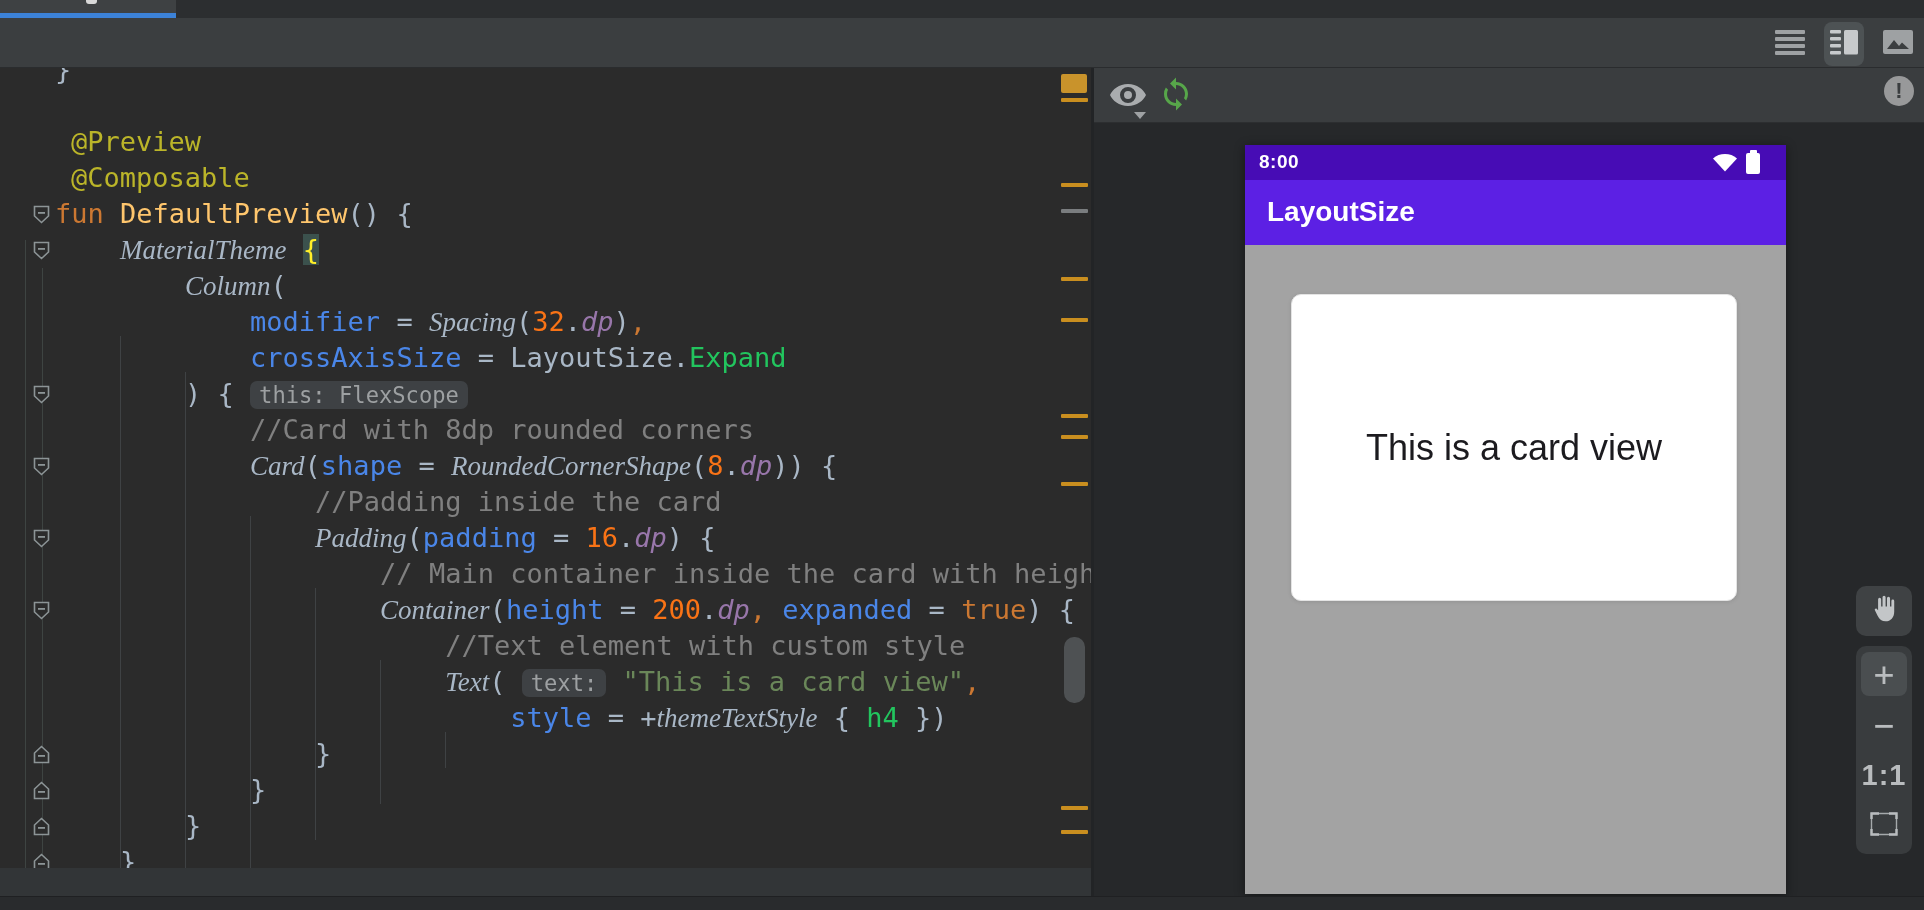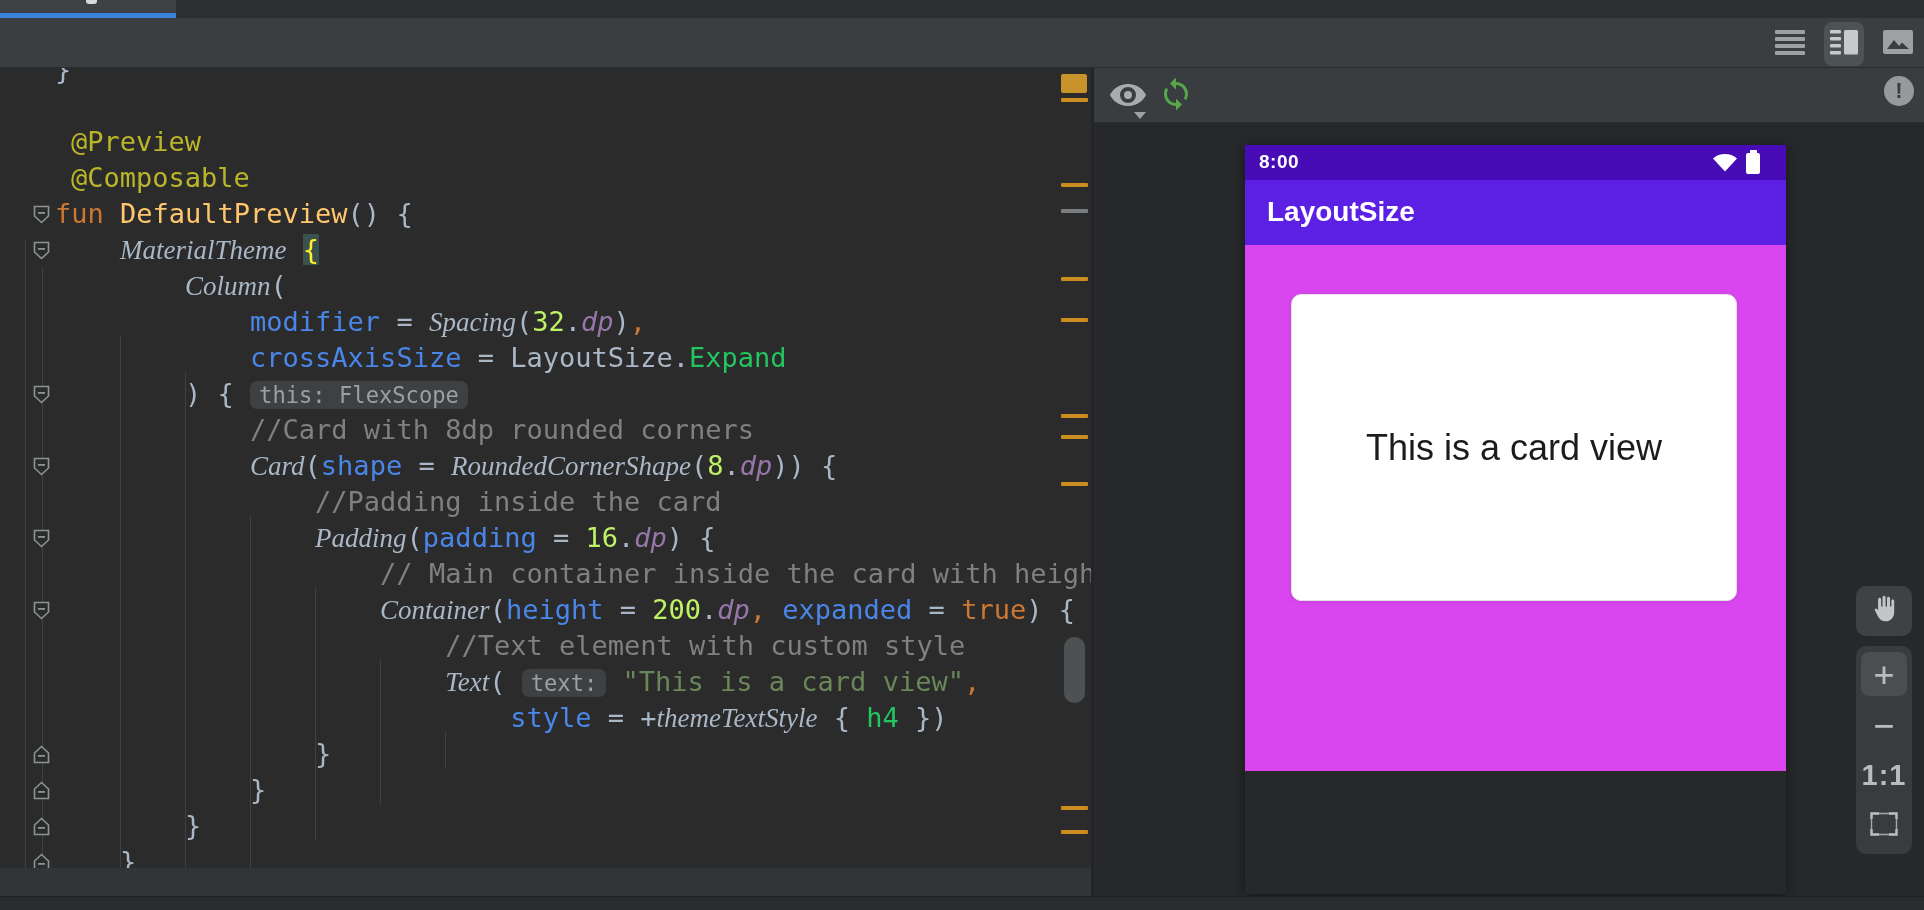--- a/index.html
+++ b/index.html
@@ -23,21 +23,21 @@
   .gutter-line { position:absolute; width:1px; background:#4F5A55; opacity:.55; }
   .indent-guide { position:absolute; width:1px; background:#3F4244; }
   .code-area { position:absolute; left:55px; top:-16px; font-family:"DejaVu Sans Mono", monospace; font-size:27px; }
   .code-line { height:36px; line-height:36px; white-space:pre; }
   .tok-d  { color:#A9B7C6; }
   .tok-k  { color:#CC7832; }
   .tok-ann{ color:#BBB529;margin-left:16px; }
   .tok-fn { color:#FFC66D;text-align:center; }
   .tok-it { color:#A9B7C6; font-style:italic;font-family:Liberation Serif, serif; }
   .tok-p  { color:#4A86E8; }
-  .tok-n  { color:#bef264; }
+  .tok-n  { color:#f97316; }
   .tok-dp { color:#9876AA; font-style:italic; }
   .tok-pu { color:#22c55e; }
   .tok-c  { color:#808080; }
   .tok-s  { color:#6A8759; }
   .tok-hl { color:#FFEF28; background:#3B514D; }
   .tok-hint { color:#9DA0A2; background:#3E4144; border-radius:7px; padding:1px 9px; font-size:0.82em; font-style:normal; }
   
   .fold { position:absolute; left:33px; width:17px; height:19px; }
   .fold svg { display:block; }
   
@@ -59,21 +59,21 @@
     display:flex; align-items:center; justify-content:center; color:#3A3D3F; font-weight:bold; font-size:22px; }
   
   .phone { position:absolute; left:151px; top:77px; width:541px; height:749px; box-shadow:0 2px 10px rgba(0,0,0,.45); }
   .statusbar { position:absolute; left:0; top:0; width:541px; height:35px; background:#470CB5; color:#fff; }
   .status-time { position:absolute; left:14px; top:6px; font-size:19px; font-weight:bold; letter-spacing:.5px; }
   .wifi { position:absolute; right:49px; top:7px; }
   .battery { position:absolute; right:26px; top:8px; width:14px; height:21px; background:#fff; border-radius:2px; }
   .battery:before { content:""; position:absolute; left:3.5px; top:-3px; width:7px; height:3px; background:#fff; border-radius:1px 1px 0 0; }
   .appbar { position:absolute; left:0; top:35px; width:541px; height:65px; background:#5C20E4; color:#fff; }
   .app-title { position:absolute; left:22px; top:16px; font-size:28px; font-weight:bold; }
-  .phone-content { position:absolute; left:0; top:100px; width:541px; height:526px; background:#d946ef; }
+  .phone-content { position:absolute; left:0; top:100px; width:541px; height:649px; background:#a3a3a3; }
   .card { position:absolute; left:46px; top:49px; width:446px; height:307px; background:#FFFFFF;
     border:1px solid #E4E4E4; border-radius:10px; box-shadow:0 1px 4px rgba(0,0,0,.10);
     display:flex; align-items:center; justify-content:center; }
   .card-text { font-size:36px; color:#1C1B1F; }
   
   .pan-btn { position:absolute; left:762px; top:518px; width:56px; height:50px; background:#3F4244; border-radius:10px;
     display:flex; align-items:center; justify-content:center; }
   .zoom-group { position:absolute; left:762px; top:578px; width:56px; height:208px; background:#393C3E; border-radius:10px;
     display:flex; flex-direction:column; align-items:center; justify-content:space-between; padding:6px 0; }
   .zg-item { width:46px; height:44px; display:flex; align-items:center; justify-content:center;

